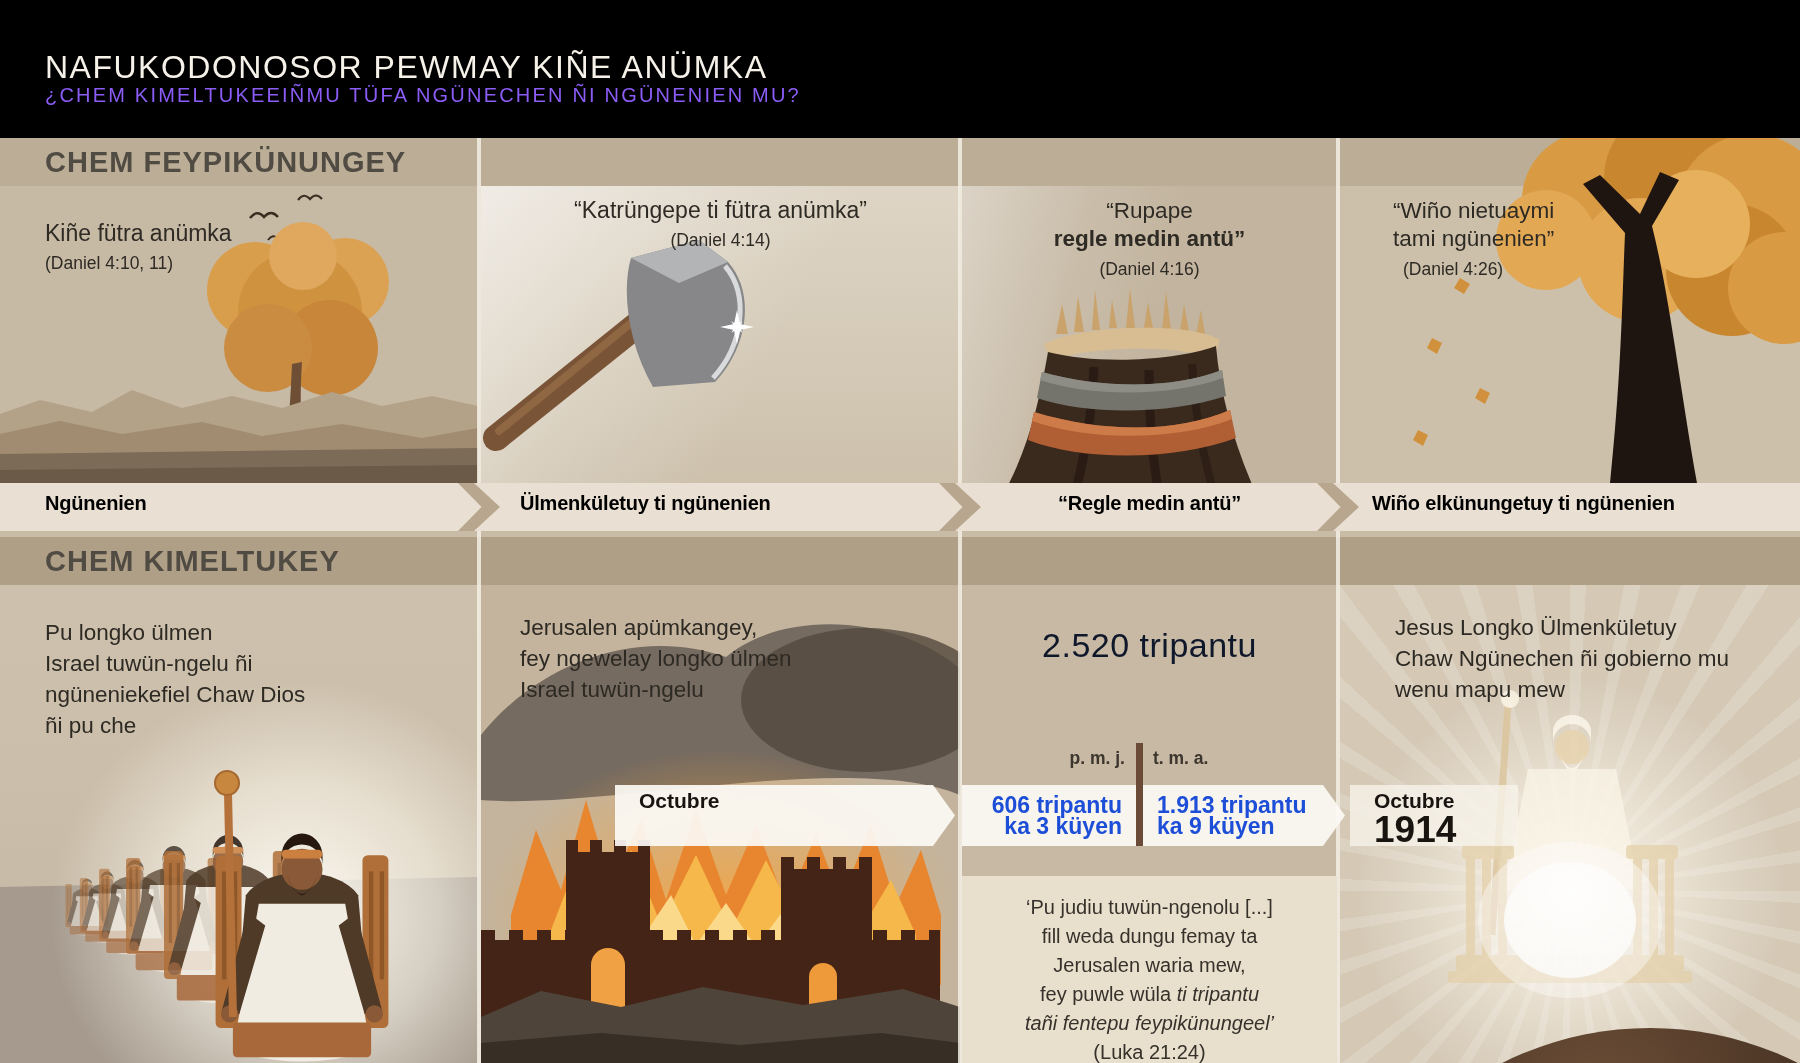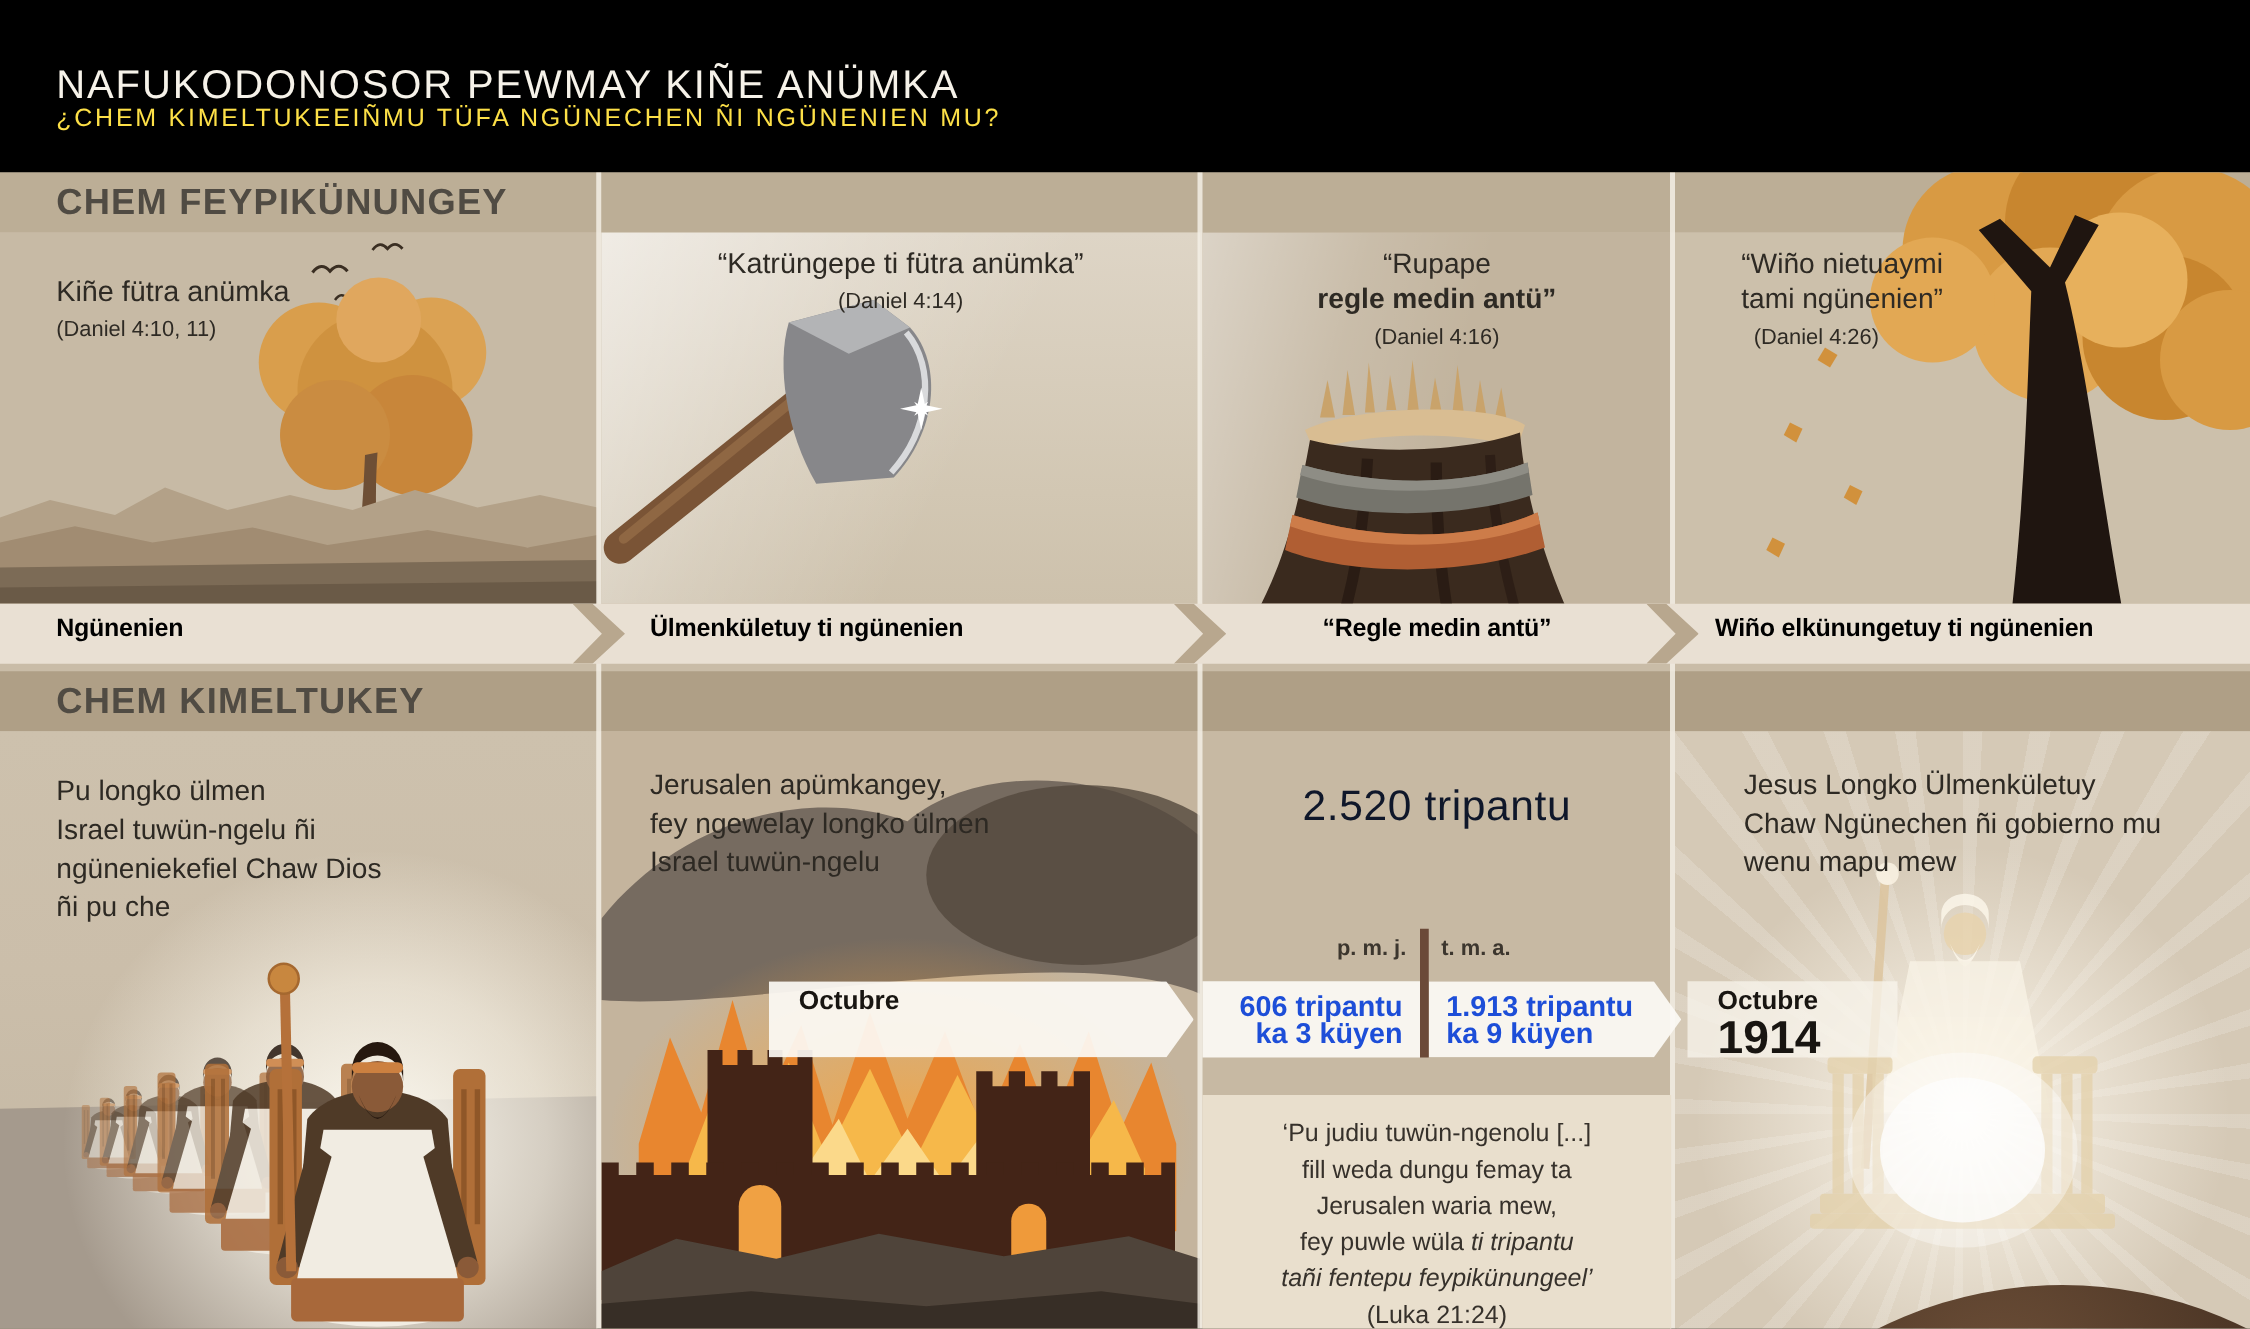--- a/index.html
+++ b/index.html
@@ -10,21 +10,21 @@
   }
   .abs{position:absolute;}
   
   .header{left:0;top:0;width:1800px;height:138px;background:#000;}
   .header .title{
     position:absolute;left:45px;top:28px;font-size:32px;font-weight:400;
     letter-spacing:1.5px;color:#f6f2e9;margin-top:21px;
   }
   .header .subtitle{
     position:absolute;left:45px;top:84px;font-size:20px;font-weight:400;
-    letter-spacing:2.2px;color:#fde047;
+    letter-spacing:2.2px;color:#8b5cf6;
   }
   
   .band{left:0;width:1800px;height:48px;}
   .band-1{top:138px;background:#bcae96;}
   .band-2{top:537px;background:#af9f86;}
   .band-title{
     position:absolute;left:45px;top:8px;font-size:29px;font-weight:700;
     letter-spacing:1px;color:#504b43;
   }
   

